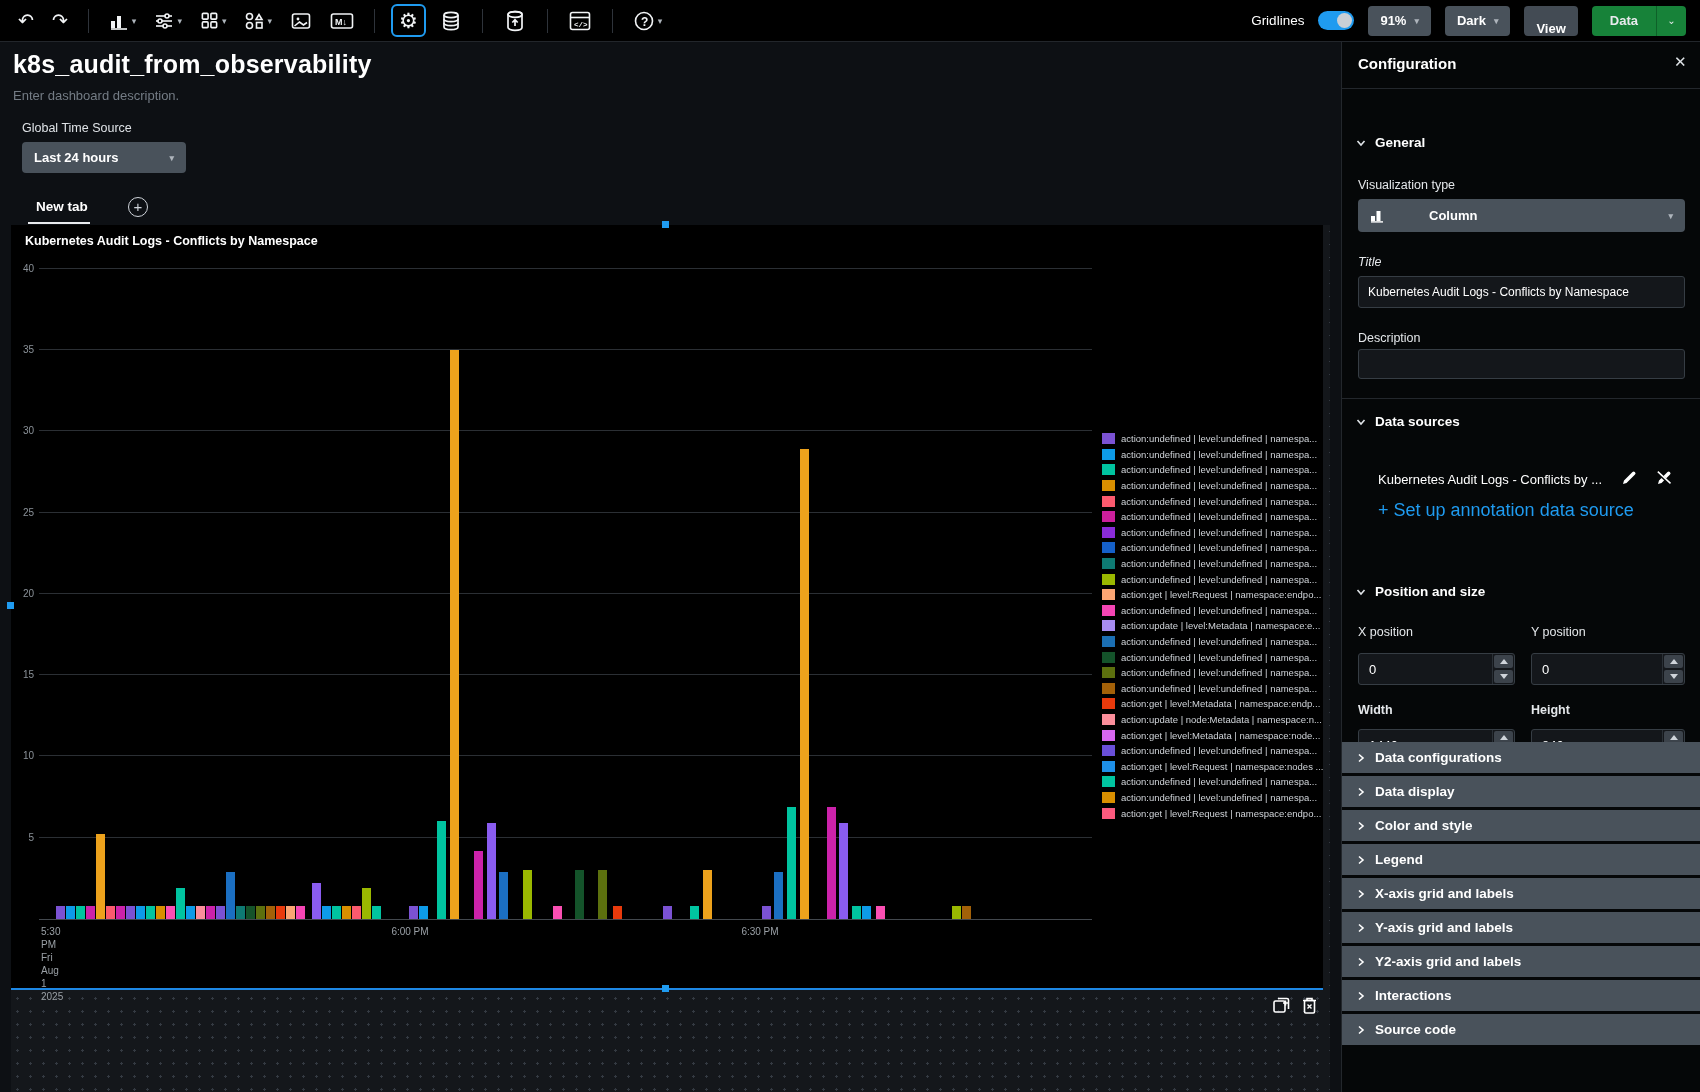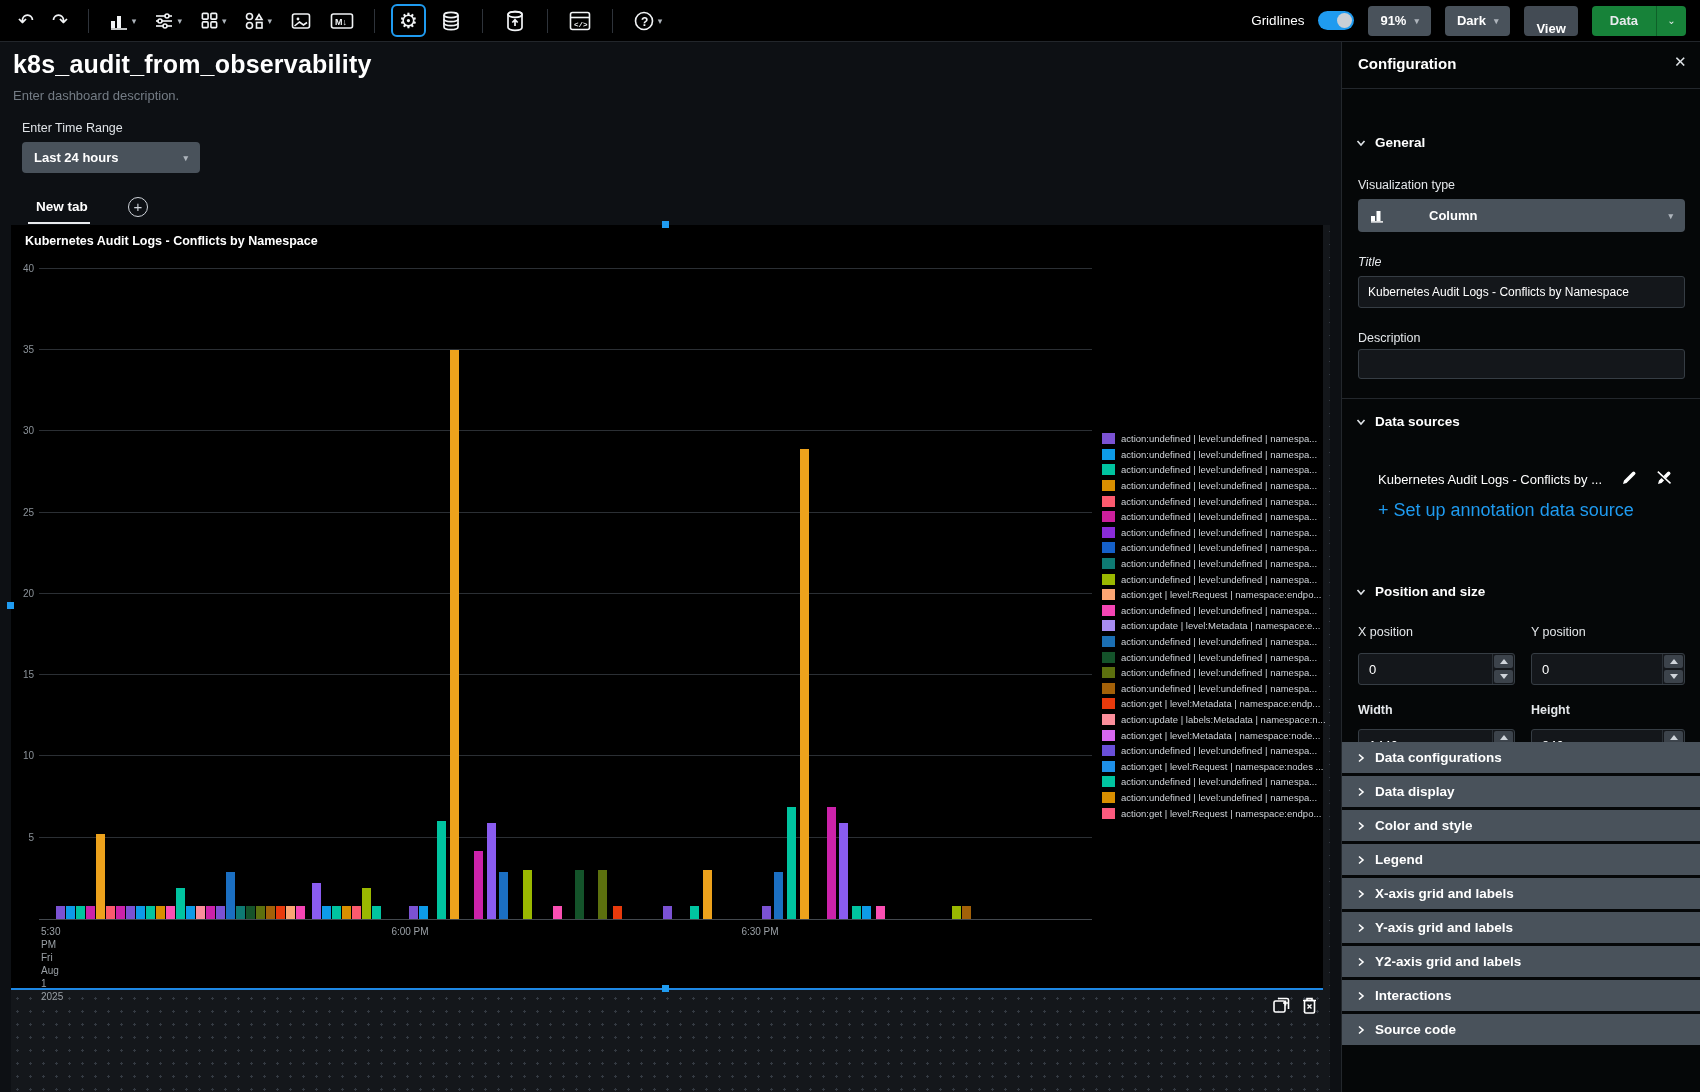--- a/index.html
+++ b/index.html
@@ -22,21 +22,21 @@
   .graybtn { background:#49525b; border-radius:4px; height:30px; display:flex; align-items:center;
     gap:8px; padding:0 12px; font-size:13px; font-weight:bold; color:#fff; cursor:pointer; }
   .savewrap { display:flex; height:30px; border-radius:4px; overflow:hidden; }
   .save-main { background:#178239; display:flex; align-items:center; padding:0 18px; font-size:13px; font-weight:bold; cursor:pointer; }
   .save-arrow { background:#178239; border-left:1px solid #0e6129; width:30px; display:flex; align-items:center; justify-content:center; font-size:10px; cursor:pointer; }
 
   
   #dash-title { left:13px; top:50px; font-size:25px; font-weight:bold; color:#fff; letter-spacing:.2px; }
   #dash-desc { left:13px; top:88px; font-size:13px; color:#747c85; }
   #gtr-label { left:22px; top:121px; font-size:12.5px; color:#dfe3e7; }
-  #time-dd { left:22px; top:142px; width:178px; height:31px; background:#49525b; border-radius:4px;
+  #time-dd { left:22px; top:142px; width:164px; height:31px; background:#49525b; border-radius:4px;
     display:flex; align-items:center; padding:0 12px; font-size:13px; font-weight:bold; color:#fff; cursor:pointer; }
   #time-dd .caret { margin-left:auto; }
   #tab-newtab { left:36px; top:199px; font-size:13.5px; font-weight:bold; color:#fff; cursor:pointer; }
   #tab-underline { left:28px; top:222px; width:62px; height:2px; background:#e8eaed; }
   #add-tab { left:128px; top:197px; width:20px; height:20px; border:1.6px solid #cfd4da; border-radius:50%;
     color:#cfd4da; font-size:15px; line-height:17px; text-align:center; cursor:pointer; }
 
   
   #canvas { left:11px; top:225px; width:1319px; height:867px; background:#14171b;
     background-image:radial-gradient(circle, #343a42 1px, transparent 1.3px); background-size:13px 13px; }
@@ -202,21 +202,21 @@
       <span class="save-main">
           <span>Data</span>
         </span>
       <span class="save-arrow">⌄</span>
     </span>
   </div>
 </div>
 
 <div class="abs" id="dash-title">k8s_audit_from_observability</div>
 <div class="abs" id="dash-desc">Enter dashboard description.</div>
-<div class="abs" id="gtr-label">Enter Time Range</div>
+<div class="abs" id="gtr-label">Global Time Source</div>
 <div class="abs" id="time-dd">
   <span>Last 24 hours</span>
   <span class="caret">▾</span>
 </div>
 <div class="abs" id="tab-newtab">New tab</div>
 <div class="abs" id="tab-underline"></div>
 <div class="abs" id="add-tab">+</div>
 
 <div class="abs" id="canvas"></div>
 
@@ -380,21 +380,21 @@
       <div class="leg-row">
         <span class="leg-sw" style="background: rgb(163, 97, 8);"></span>
         <span class="leg-tx">action:undefined | level:undefined | namespa...</span>
       </div>
       <div class="leg-row">
         <span class="leg-sw" style="background: rgb(233, 58, 12);"></span>
         <span class="leg-tx">action:get | level:Metadata | namespace:endp...</span>
       </div>
       <div class="leg-row">
         <span class="leg-sw" style="background: rgb(251, 142, 155);"></span>
-        <span class="leg-tx">action:update | labels:Metadata | namespace:n...</span>
+        <span class="leg-tx">action:update | node:Metadata | namespace:n...</span>
       </div>
       <div class="leg-row">
         <span class="leg-sw" style="background: rgb(216, 103, 240);"></span>
         <span class="leg-tx">action:get | level:Metadata | namespace:node...</span>
       </div>
       <div class="leg-row">
         <span class="leg-sw" style="background: rgb(106, 79, 217);"></span>
         <span class="leg-tx">action:undefined | level:undefined | namespa...</span>
       </div>
       <div class="leg-row">

